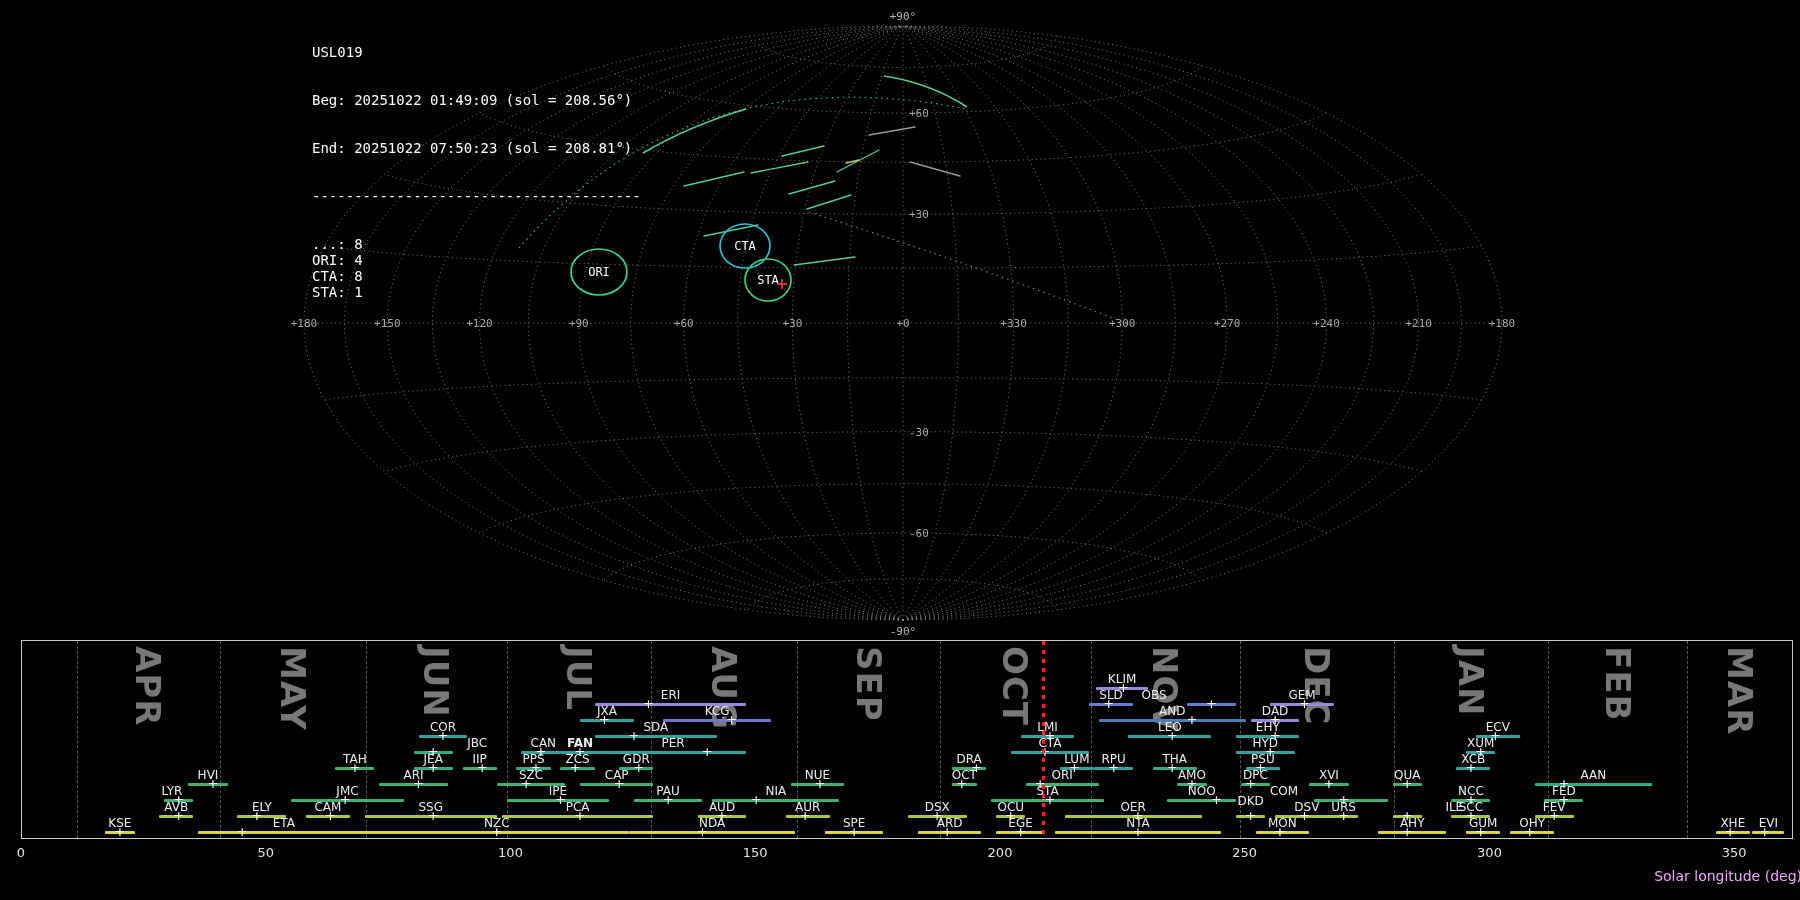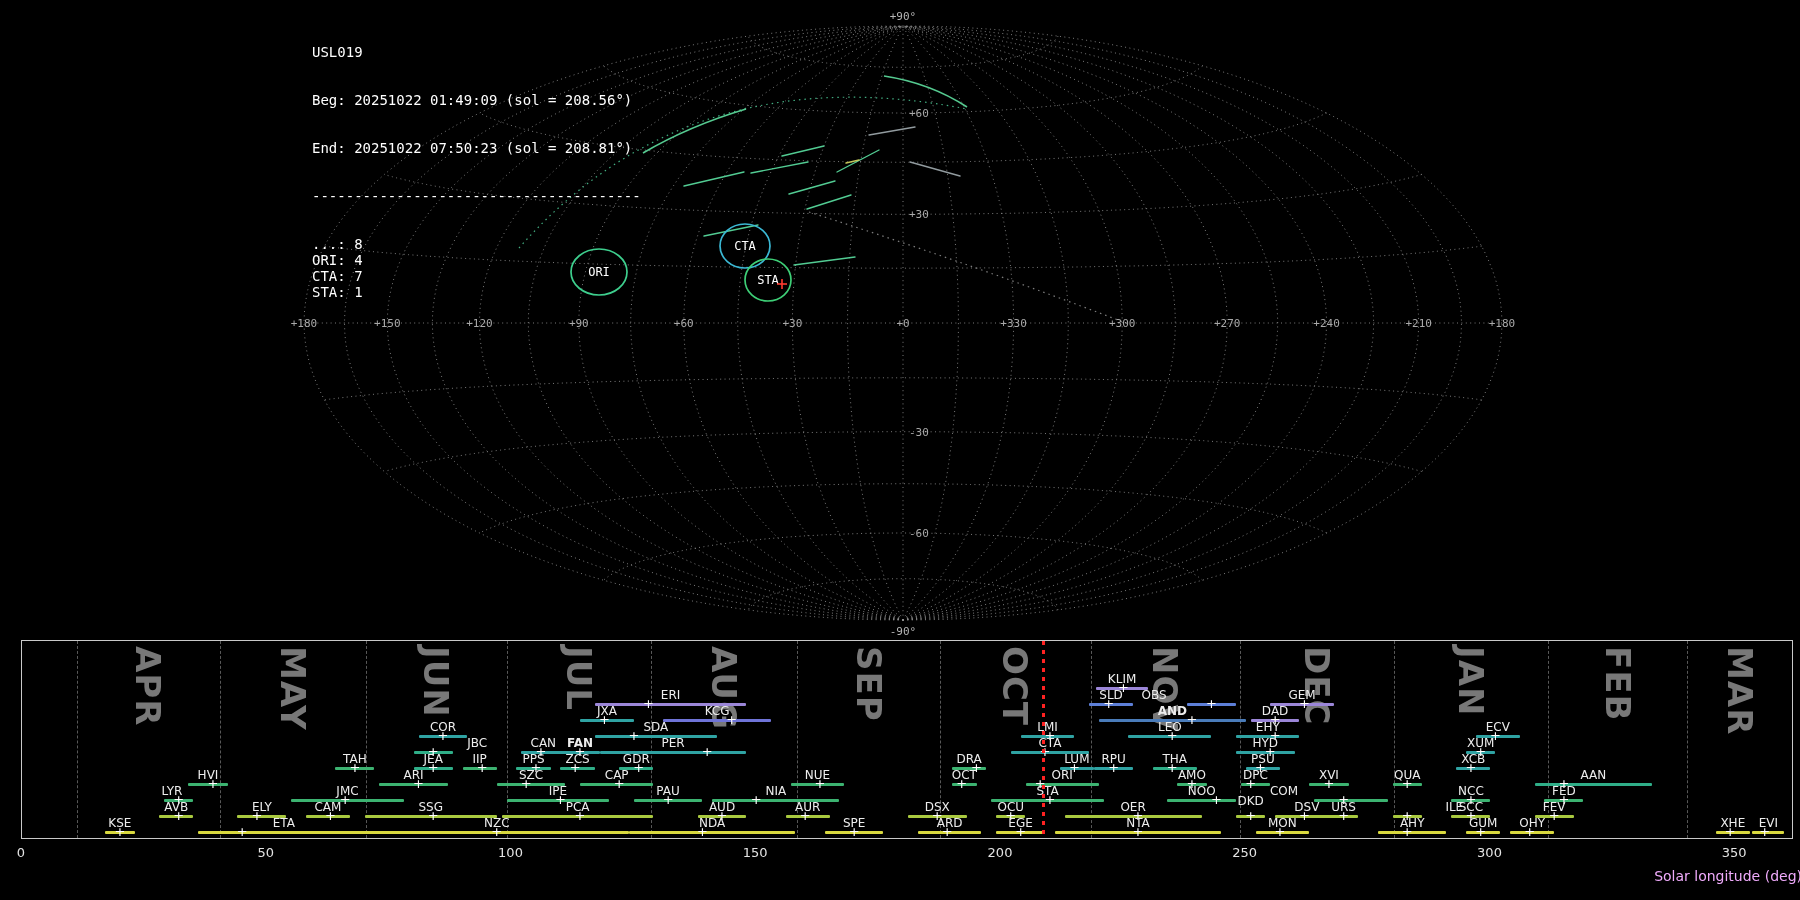--- a/index.html
+++ b/index.html
@@ -114,21 +114,21 @@
     <text x="768" y="284" text-anchor="middle" font-size="12" font-family="&quot;DejaVu Sans Mono&quot;, monospace" fill="#ffffff">STA</text>
     <line x1="777" y1="284" x2="787" y2="284" stroke="#ff3b30" stroke-width="1.6"></line>
     <line x1="782" y1="279" x2="782" y2="289" stroke="#ff3b30" stroke-width="1.6"></line>
   </svg>
 
 <div class="header">
   <div>USL019</div>
   <div>Beg: 20251022 01:49:09 (sol = 208.56°)</div>
   <div>End: 20251022 07:50:23 (sol = 208.81°)</div>
   <div class="sep">---------------------------------------</div>
-  <div><div>...: 8</div><div>ORI: 4</div><div>CTA: 7</div><div>STA: 1</div></div>
+  <div><div>...: 8</div><div>ORI: 4</div><div>CTA: 8</div><div>STA: 1</div></div>
 </div>
 
 <div id="tlbox">
     <div class="mline" style="left: 54.8px;"></div>
     <div class="month" style="left: 126.3px;">APR</div>
     <div class="mline" style="left: 197.8px;"></div>
     <div class="month" style="left: 270.7px;">MAY</div>
     <div class="mline" style="left: 343.6px;"></div>
     <div class="month" style="left: 414.4px;">JUN</div>
     <div class="mline" style="left: 485.1px;"></div>
@@ -164,21 +164,21 @@
     <div class="bar" style="left: 1248.2px; width: 63.6px; top: 62px; background: rgb(155, 134, 216);"></div>
     <div class="bcode" style="left: 1280px; top: 47px;">GEM</div>
     <div class="cross" style="left: 1282.5px; top: 63px;">+</div>
     <div class="bar" style="left: 558px; width: 53.8px; top: 78px; background: rgb(47, 163, 163);"></div>
     <div class="bcode" style="left: 584.9px; top: 63px;">JXA</div>
     <div class="cross" style="left: 582.5px; top: 79px;">+</div>
     <div class="bar" style="left: 641.2px; width: 107.7px; top: 78px; background: rgb(111, 116, 216);"></div>
     <div class="bcode" style="left: 695.1px; top: 63px;">KCG</div>
     <div class="cross" style="left: 709.8px; top: 79px;">+</div>
     <div class="bar" style="left: 1076.9px; width: 146.8px; top: 78px; background: rgb(74, 124, 186);"></div>
-    <div class="bcode" style="left: 1150.3px; top: 63px; font-weight: bold;">AND</div>
+    <div class="bcode" style="left: 1150.3px; top: 63px;">AND</div>
     <div class="cross" style="left: 1169.9px; top: 79px;">+</div>
     <div class="bar" style="left: 1228.6px; width: 48.9px; top: 78px; background: rgb(155, 134, 216);"></div>
     <div class="bcode" style="left: 1253.1px; top: 63px;">DAD</div>
     <div class="cross" style="left: 1253.1px; top: 79px;">+</div>
     <div class="bar" style="left: 396.5px; width: 48.9px; top: 94px; background: rgb(47, 163, 163);"></div>
     <div class="bcode" style="left: 421px; top: 79px;">COR</div>
     <div class="cross" style="left: 421px; top: 95px;">+</div>
     <div class="bar" style="left: 572.7px; width: 122.4px; top: 94px; background: rgb(47, 163, 163);"></div>
     <div class="bcode" style="left: 633.9px; top: 79px;">SDA</div>
     <div class="cross" style="left: 611.9px; top: 95px;">+</div>

